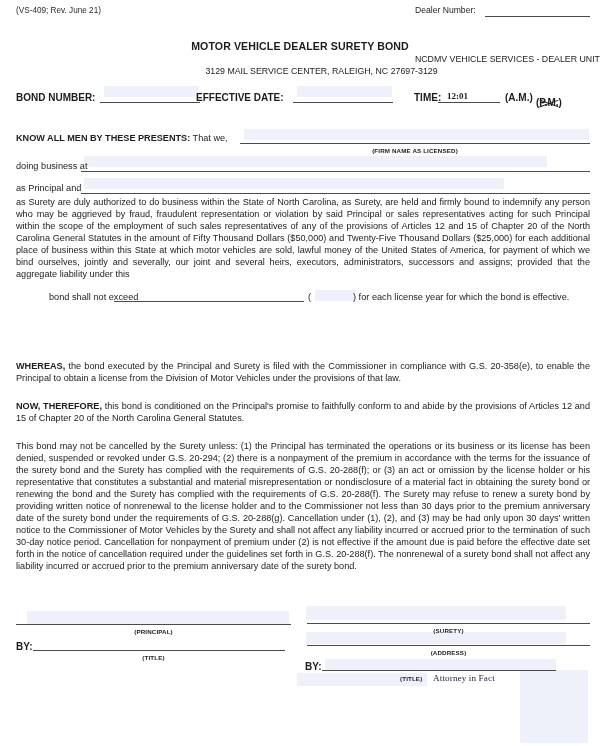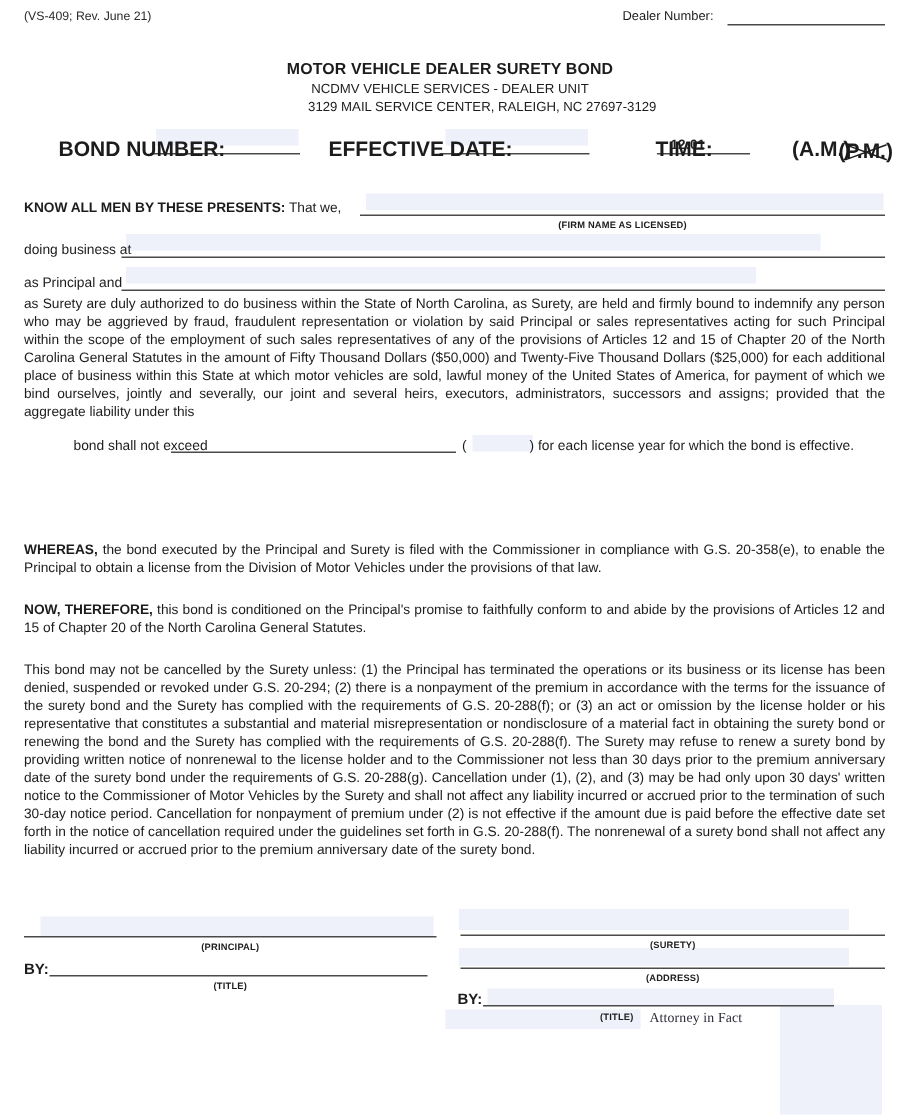--- a/index.html
+++ b/index.html
@@ -58,35 +58,34 @@
     left: 0; top: 41px;
     width: 600px;
     text-align: center;
     font-size: 10.6px;
     font-weight: bold;
     letter-spacing: .1px;
   }
   .doc-sub1 {
     left: 0; top: 55px;
     width: 600px;
-    text-align: center;
+    text-align: right;
     font-size: 8.8px;
   }
   .doc-sub2 {
     left: 0; top: 67px;
     width: 600px;
     text-align: center;
     font-size: 8.8px;
     padding-left: 43px;
   }
 
   .lbl-bold {
-    font-size: 14px;
-    font-weight: bold;
-    margin-left: 23px;
+    font-size: 10px;
+    font-weight: bold;
   }
   .lbl-reg {
     font-size: 9.2px;
   }
 
   
   .time-val {
     font-size: 9px;
     font-weight: bold;
   }
@@ -172,21 +171,21 @@
   <div class="txt lbl-bold" style="left:16px; top:92px;">BOND NUMBER:</div>
   <div class="rule" style="left:100px; top:102px; width:100px;"></div>
   <div class="txt" style="left:104px; top:91px; font-size:9px;"></div>
 
   <div class="txt lbl-bold" style="left:196px; top:92px;">EFFECTIVE DATE:</div>
   <div class="rule" style="left:293px; top:102px; width:100px;"></div>
   <div class="txt" style="left:297px; top:91px; font-size:9px;"></div>
 
   <div class="txt lbl-bold" style="left:414px; top:92px;">TIME:</div>
   <div class="rule" style="left:438px; top:102px; width:62px;"></div>
-  <div class="txt time-val" style="left:447px; top:92px;">12:01</div>
+  <div class="txt time-val" style="left:447px; top:92px;font-family:Liberation Serif, serif;">12:01</div>
 
   <div class="txt lbl-bold" style="left:505px; top:92px;">(A.M.)</div>
 
   <div class="txt lbl-bold pm-wrap" style="left:536px; top:92px;">
     <span>(P.M.)</span>
     <span class="pm-strike"></span>
   </div>
 
   
   <div class="fill" style="left:244px; top:129px; width:345px; height:11px;"></div>

